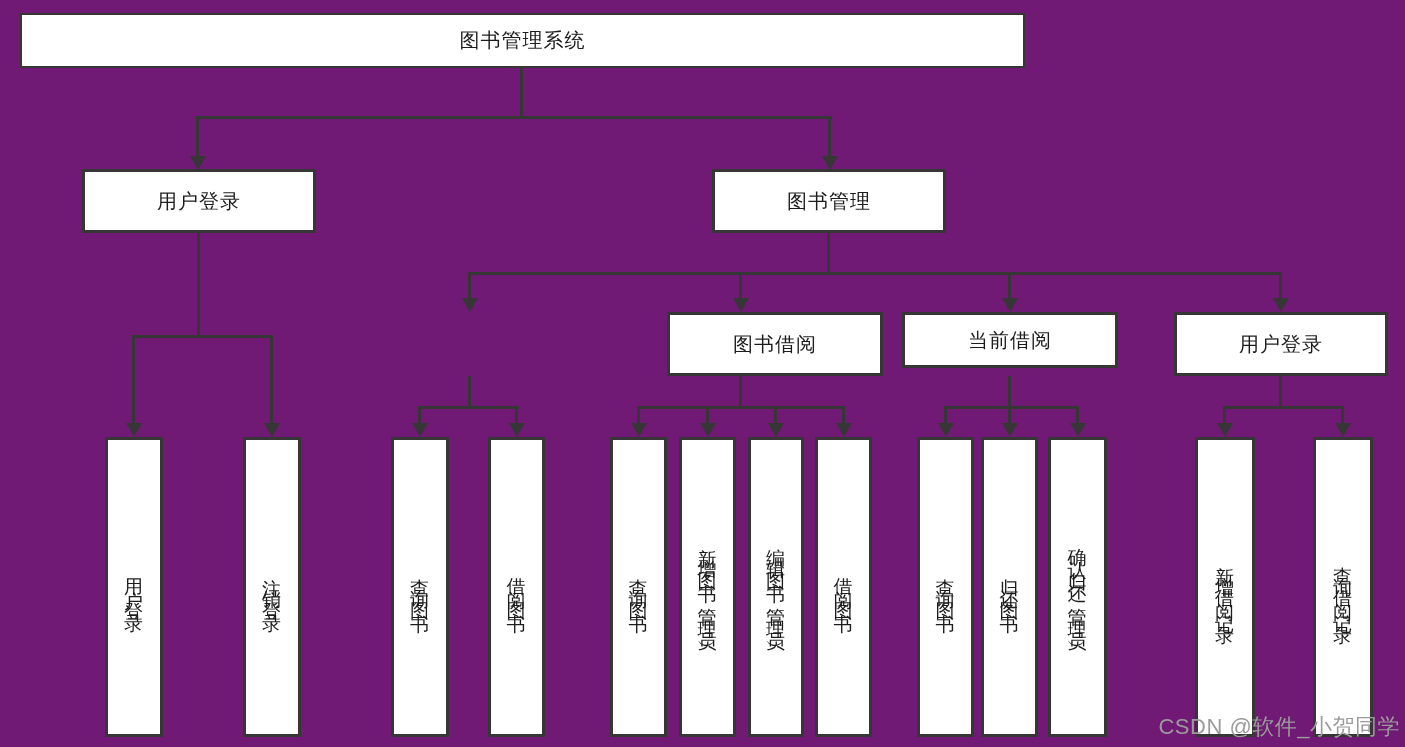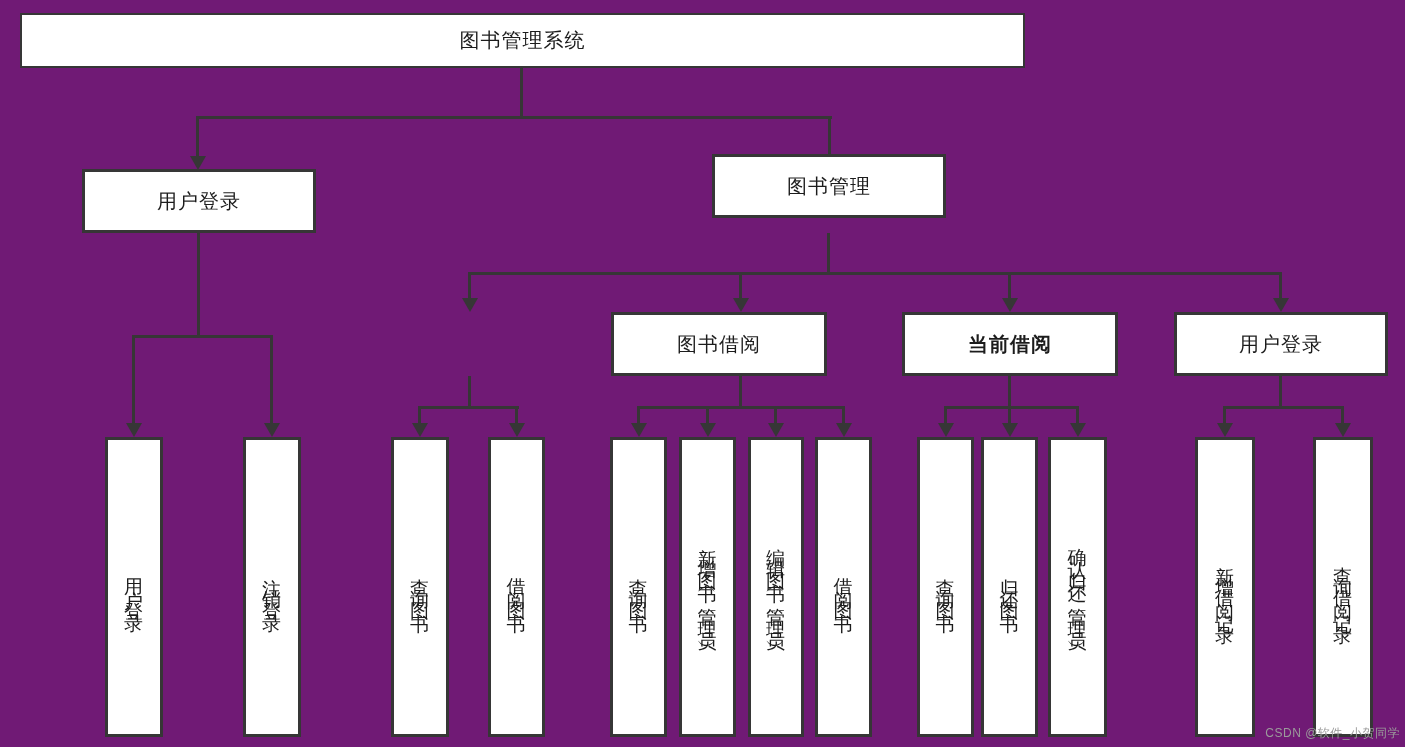--- a/index.html
+++ b/index.html
@@ -36,52 +36,52 @@
   .arrow{position:absolute;width:3px;background:#363636;}
   .arrow::after{
     content:"";position:absolute;top:100%;left:50%;
     transform:translateX(-50%);
     border:8px solid transparent;
     border-top:14px solid #363636;
     border-bottom:0;
   }
   .watermark{
     position:absolute;right:5px;bottom:5px;
-    color:#9b9b9b;font-size:12px;letter-spacing:0.5px;
+    color:#9b9b9b;font-size:22px;letter-spacing:0.5px;
   }
 </style>
 </head>
 <body>
 
 <div id="canvas">
 
   <div class="node root" style="left:20px;top:13px;width:1005px;height:55px;">图书管理系统</div>
 
   <div class="vline" style="left:520px;top:68px;height:50px;"></div>
   <div class="hline" style="left:196px;top:116px;width:636px;"></div>
   <div class="arrow" style="left:196px;top:116px;height:40px;"></div>
   <div class="arrow" style="left:828px;top:116px;height:40px;"></div>
 
   <div class="node" style="left:82px;top:169px;width:234px;height:64px;">用户登录</div>
-  <div class="node" style="left:712px;top:154px;width:234px;height:64px;">图书管理</div>
+  <div class="node" style="left:712px;top:169px;width:234px;height:64px;">图书管理</div>
 
   <div class="vline" style="left:197px;top:233px;height:105px;"></div>
   <div class="hline" style="left:132px;top:335px;width:141px;"></div>
   <div class="arrow" style="left:132px;top:335px;height:88px;"></div>
   <div class="arrow" style="left:270px;top:335px;height:88px;"></div>
 
   <div class="vline" style="left:827px;top:233px;height:42px;"></div>
   <div class="hline" style="left:468px;top:272px;width:813px;"></div>
   <div class="arrow" style="left:468px;top:272px;height:26px;"></div>
   <div class="arrow" style="left:739px;top:272px;height:26px;"></div>
   <div class="arrow" style="left:1008px;top:272px;height:26px;"></div>
   <div class="arrow" style="left:1279px;top:272px;height:26px;"></div>
 
-  <div class="node" style="left:611px;top:312px;width:216px;height:64px;">图书借阅</div>
-  <div class="node" style="left:902px;top:312px;width:216px;height:64px;font-weight:bold;">当前借阅</div>
+  <div class="node" style="left:667px;top:312px;width:216px;height:64px;">图书借阅</div>
+  <div class="node" style="left:902px;top:312px;width:216px;height:56px;">当前借阅</div>
   <div class="node" style="left:1174px;top:312px;width:214px;height:64px;">用户登录</div>
 
   <div class="vline" style="left:468px;top:376px;height:33px;"></div>
   <div class="hline" style="left:418px;top:406px;width:101px;"></div>
   <div class="arrow" style="left:418px;top:406px;height:17px;"></div>
   <div class="arrow" style="left:515px;top:406px;height:17px;"></div>
 
   <div class="vline" style="left:739px;top:376px;height:33px;"></div>
   <div class="hline" style="left:637px;top:406px;width:208px;"></div>
   <div class="arrow" style="left:637px;top:406px;height:17px;"></div>

